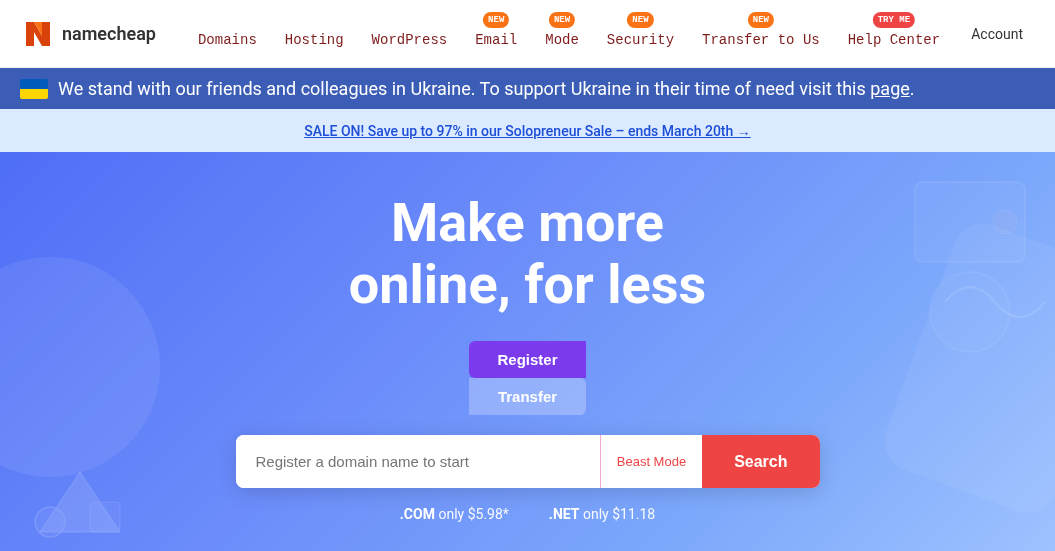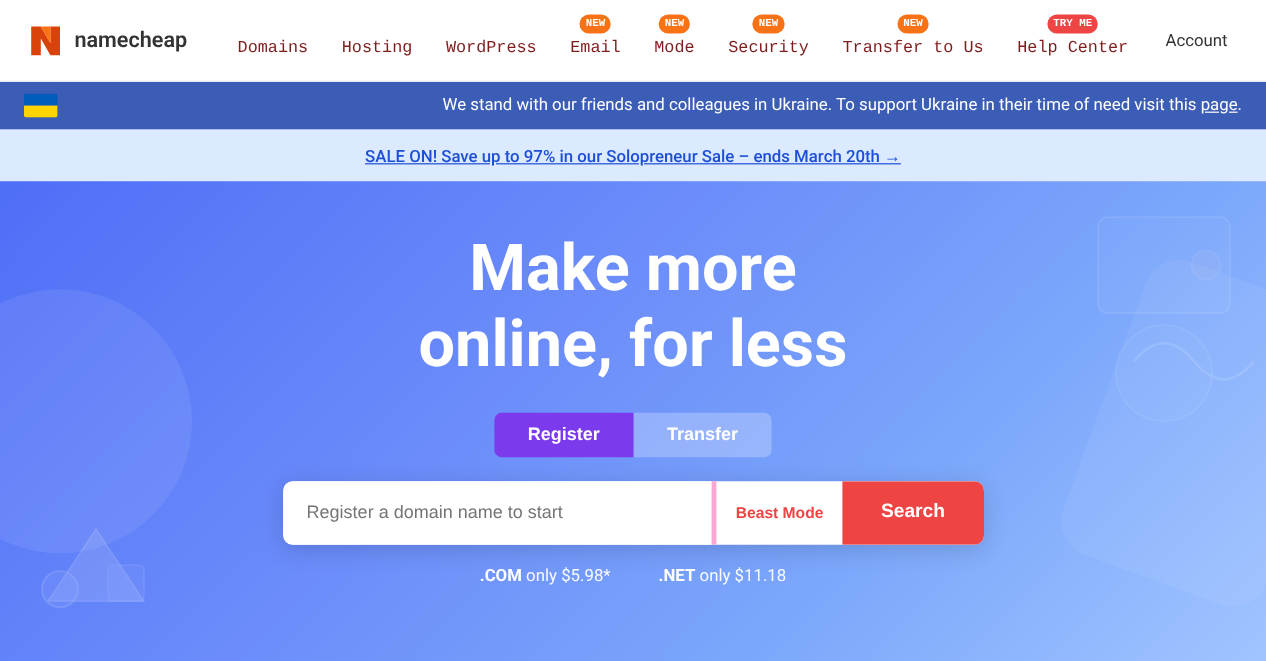--- a/index.html
+++ b/index.html
@@ -78,25 +78,25 @@
       font-size: 14px;
       color: #333;
       cursor: pointer;
       padding: 8px 12px;
     }
 
     
     .ukraine-banner {
       background: #3b5db5;
       color: #fff;
-      font-size: 14px;
+      font-size: 18px;
       padding: 10px 20px;
       display: flex;
       align-items: center;
-      justify-content: space-between;
+      justify-content: flex-start;
       gap: 10px;
     }
     .ukraine-flag {
       width: 28px;
       height: 20px;
       display: inline-flex;
       flex-direction: column;
       border-radius: 2px;
       overflow: hidden;
       flex-shrink: 0;
@@ -185,20 +185,21 @@
       position: relative;
       z-index: 2;
     }
 
     
     .hero-tabs {
       display: flex;
       margin-bottom: 20px;
       position: relative;
       z-index: 2;
+      flex-direction: column;
     }
     .tab-btn {
       padding: 10px 28px;
       font-size: 15px;
       font-weight: 600;
       border: none;
       cursor: pointer;
       transition: background 0.2s;
     }
     .tab-btn.active {
@@ -230,25 +231,25 @@
       outline: none;
       font-size: 15px;
       padding: 18px 20px;
       color: #999;
     }
     .beast-mode-btn {
       background: none;
       border: none;
       color: #ef4444;
       font-size: 13px;
-      font-weight: 700;
+      font-weight: 400;
       padding: 0 16px;
       cursor: pointer;
       white-space: nowrap;
-      border-left: 4px solid #f9a8d4;
+      border-left: 1px solid #f9a8d4;
     }
     .search-btn {
       background: #ef4444;
       color: #fff;
       border: none;
       font-size: 16px;
       font-weight: 700;
       padding: 16px 32px;
       cursor: pointer;
     }

